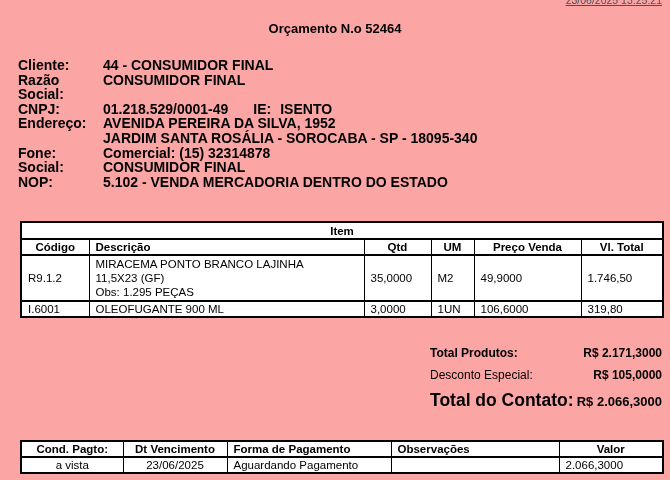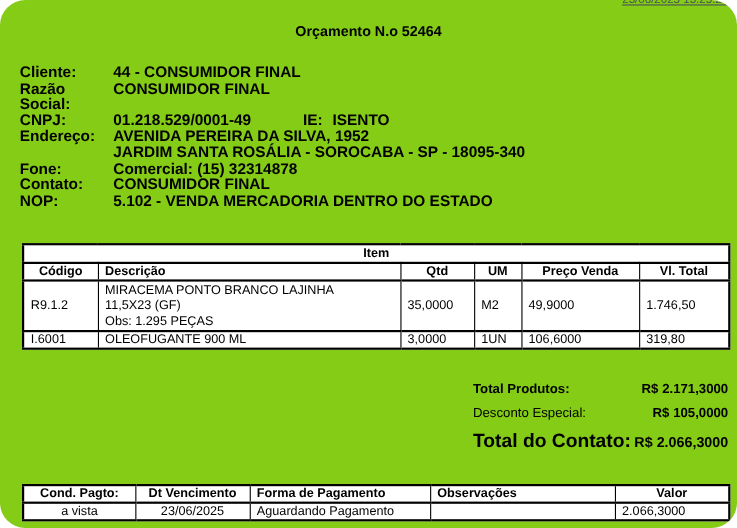--- a/index.html
+++ b/index.html
@@ -1,23 +1,22 @@
 <!DOCTYPE html>
 <html><head>
 <meta charset="utf-8">
 <style>
   html, body { margin:0; padding:0; background:#fff; }
   .page {
     position:relative;
     width:670px; height:480px;
-    background:#84cc16;
+    background:#fca5a5;
     overflow:hidden;
     font-family:"Liberation Sans", sans-serif;
     color:#000;
-    border-radius:23px;
   }
 
   
   .timestamp {
     position:absolute;
     top:-6px; right:8px;
     font-size:10.5px;
     color:#4a4f58;
     text-decoration:underline;
     white-space:nowrap;
@@ -34,21 +33,21 @@
   
   .client {
     position:absolute;
     top:58px; left:18px;
     font-size:14px;
     line-height:14.6px;
   }
   .c-row { display:flex;font-weight:bold; }
   .c-row .lbl { width:85px; flex:0 0 85px; }
   .c-row.bold { font-weight:bold; }
-  .ie-lbl { margin-left:47px; }
+  .ie-lbl { margin-left:25px; }
   .ie-val { margin-left:9px; }
 
   
   table.doc {
     border-collapse:collapse;
     table-layout:fixed;
     font-size:11.5px;
     background:#fff;
   }
   table.doc, table.doc th, table.doc td { border:2px solid #000; }
@@ -120,21 +119,21 @@
     </div>
     <div class="c-row">
       <span class="lbl"></span>
       <span class="val">JARDIM SANTA ROSÁLIA - SOROCABA - SP - 18095-340</span>
     </div>
     <div class="c-row">
       <span class="lbl">Fone:</span>
       <span class="val">Comercial: (15) 32314878</span>
     </div>
     <div class="c-row">
-      <span class="lbl">Contato:</span>
+      <span class="lbl">Social:</span>
       <span class="val">CONSUMIDOR FINAL</span>
     </div>
     <div class="c-row">
       <span class="lbl">NOP:</span>
       <span class="val">5.102 - VENDA MERCADORIA DENTRO DO ESTADO</span>
     </div>
   </div>
 
   <div class="item-table-wrap">
     <table class="doc item-table">

